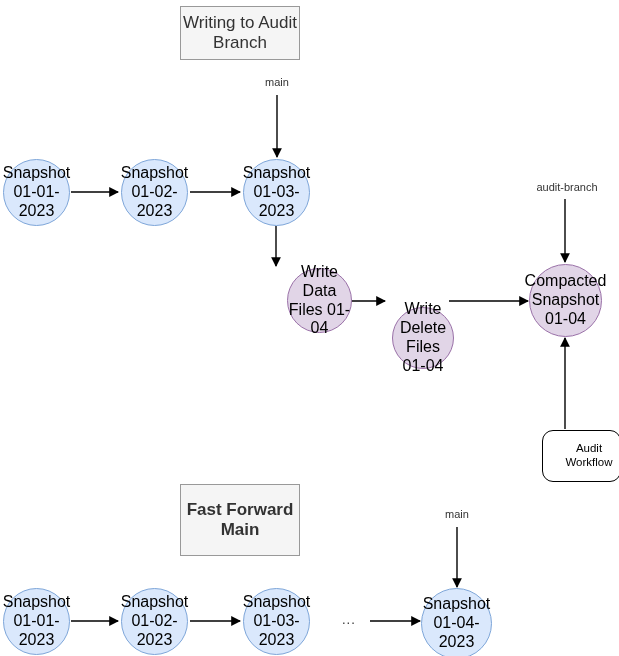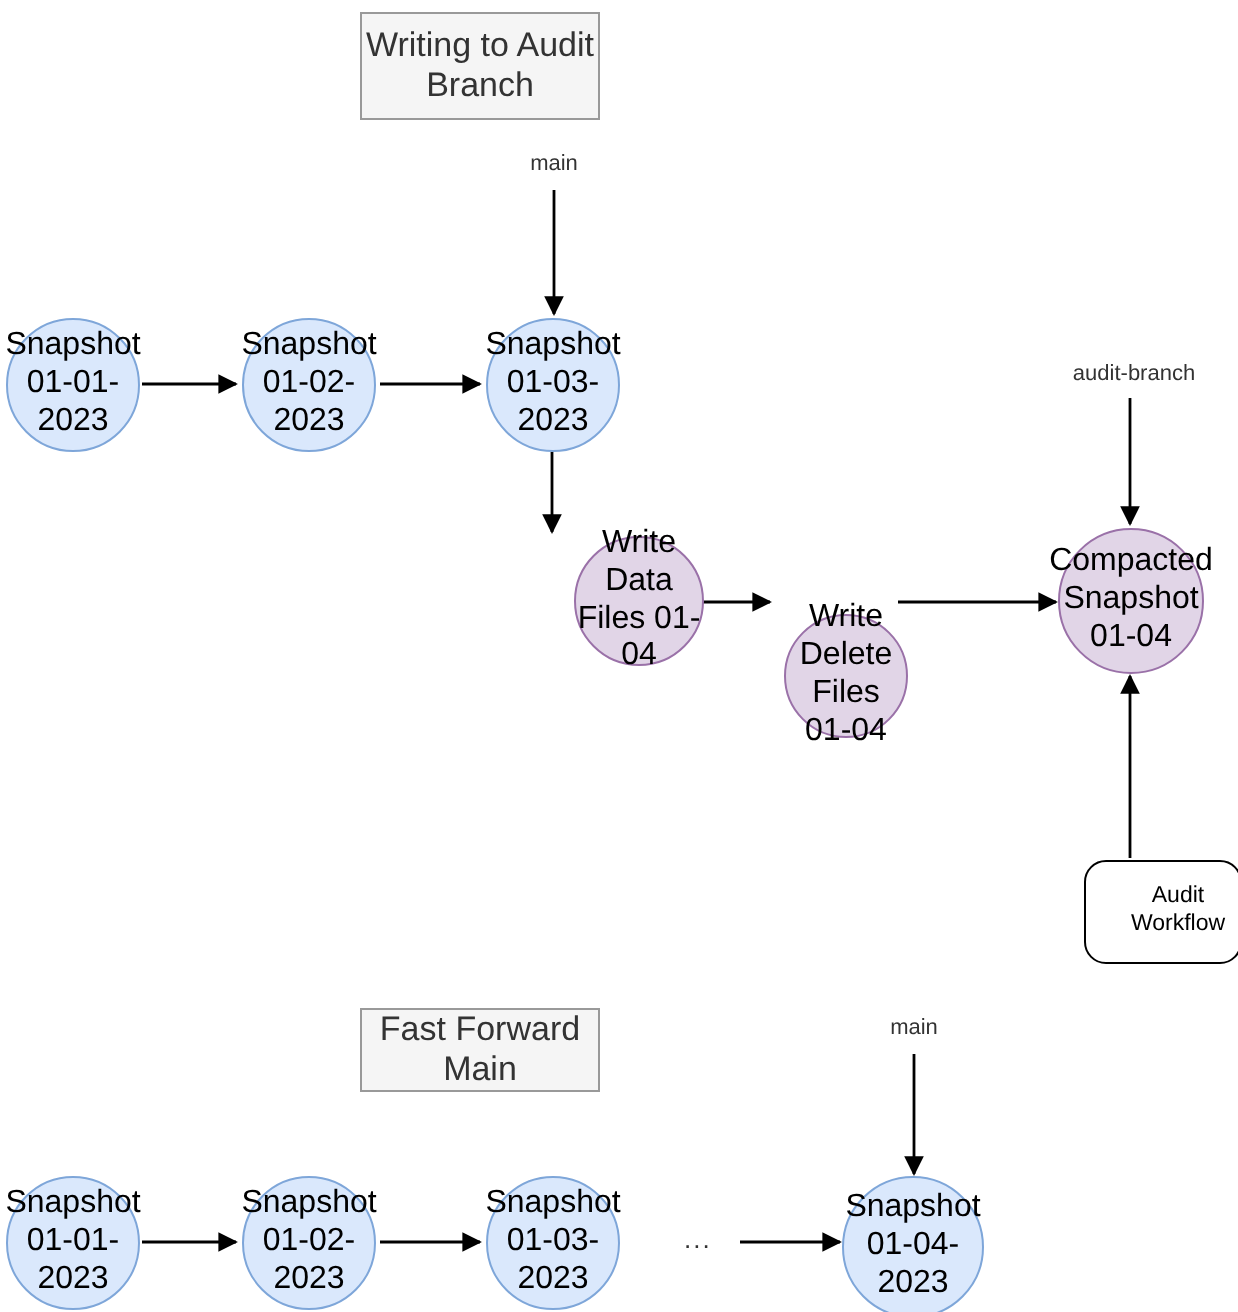--- a/index.html
+++ b/index.html
@@ -129,21 +129,21 @@
 
 <div class="edge-label" style="left:522px; top:181px; width:90px;">audit-branch</div>
 
 <div class="node circle circle-purple" style="left:529px; top:264px; width:73px; height:73px;">Compacted
 Snapshot
 01-04</div>
 
 <div class="node box-round" style="left:542px; top:430px; width:79px; height:52px;padding-left:15px;">Audit
 Workflow</div>
 
-<div class="node box-gray" style="left:180px; top:504px; width:120px; height:42px;">Fast Forward Main</div>
+<div class="node box-gray" style="left:180px; top:484px; width:120px; height:72px;font-weight:bold;">Fast Forward Main</div>
 
 <div class="edge-label" style="left:427px; top:508px; width:60px;">main</div>
 
 <div class="node circle circle-blue" style="left:3px; top:588px; width:67px; height:67px;">Snapshot
 01-01-2023</div>
 
 <div class="node circle circle-blue" style="left:121px; top:588px; width:67px; height:67px;">Snapshot
 01-02-2023</div>
 
 <div class="node circle circle-blue" style="left:243px; top:588px; width:67px; height:67px;">Snapshot

